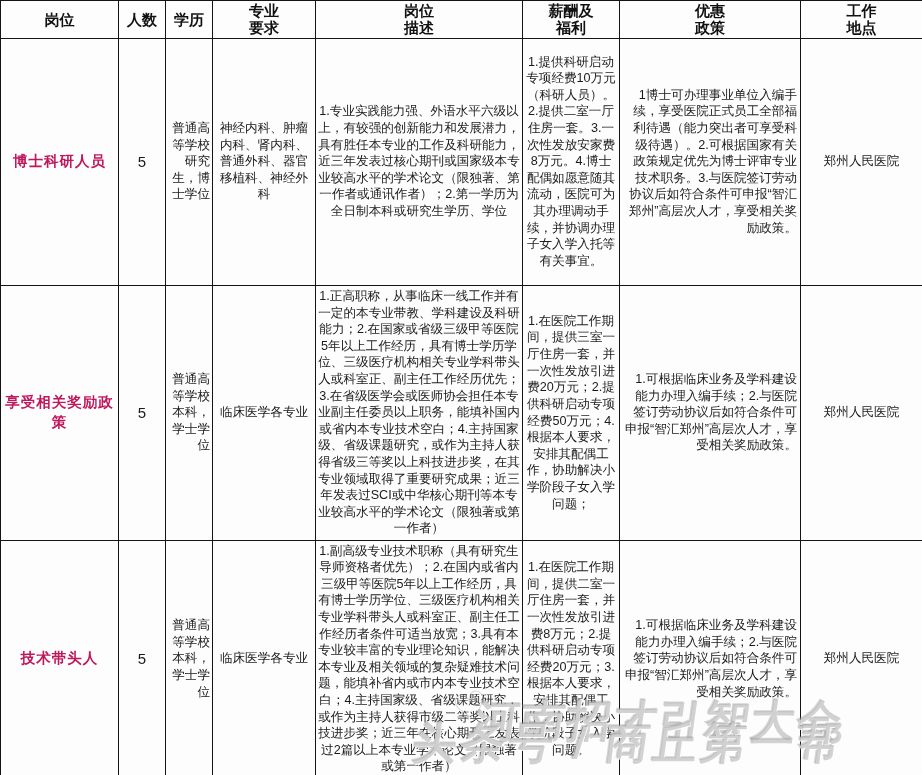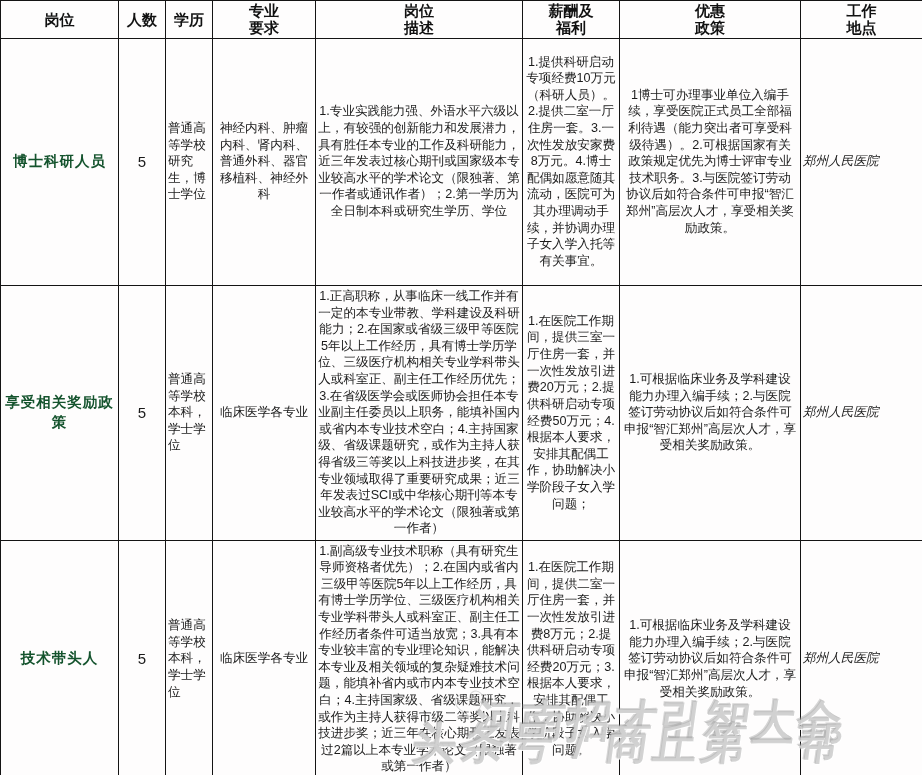--- a/index.html
+++ b/index.html
@@ -31,33 +31,33 @@
     line-height:1.15;
     height:33px;
     padding:1px 0;
     color:#111;
   }
   td { font-size:12.6px; line-height:1.32; padding:2px 2px; }
   tr.r1 { height:247px; }
   tr.r2 { height:255px; }
   tr.r3 { height:237px; }
   td.pos {
-    color:#14532d;
+    color:#be185d;
     font-weight:bold;
     font-size:14.5px;
     text-align:center;
     letter-spacing:1px;
   }
   td.cnt { text-align:center; font-size:15px; }
-  td.edu { text-align:left; }
+  td.edu { text-align:right; }
   td.maj { text-align:center; }
   td.desc { text-align:center; }
   td.sal { text-align:center; }
-  td.pol { text-align:center; padding:12px 3px; }
-  td.loc { text-align:left;font-style:italic; }
+  td.pol { text-align:right; padding:12px 3px; }
+  td.loc { text-align:center; }
   .watermark {
     position:absolute;
     left:405px; top:690px;
     width:517px; height:85px;
     pointer-events:none;
     overflow:hidden;
   }
   .wm-text {
     position:absolute;
     font-weight:bold;

